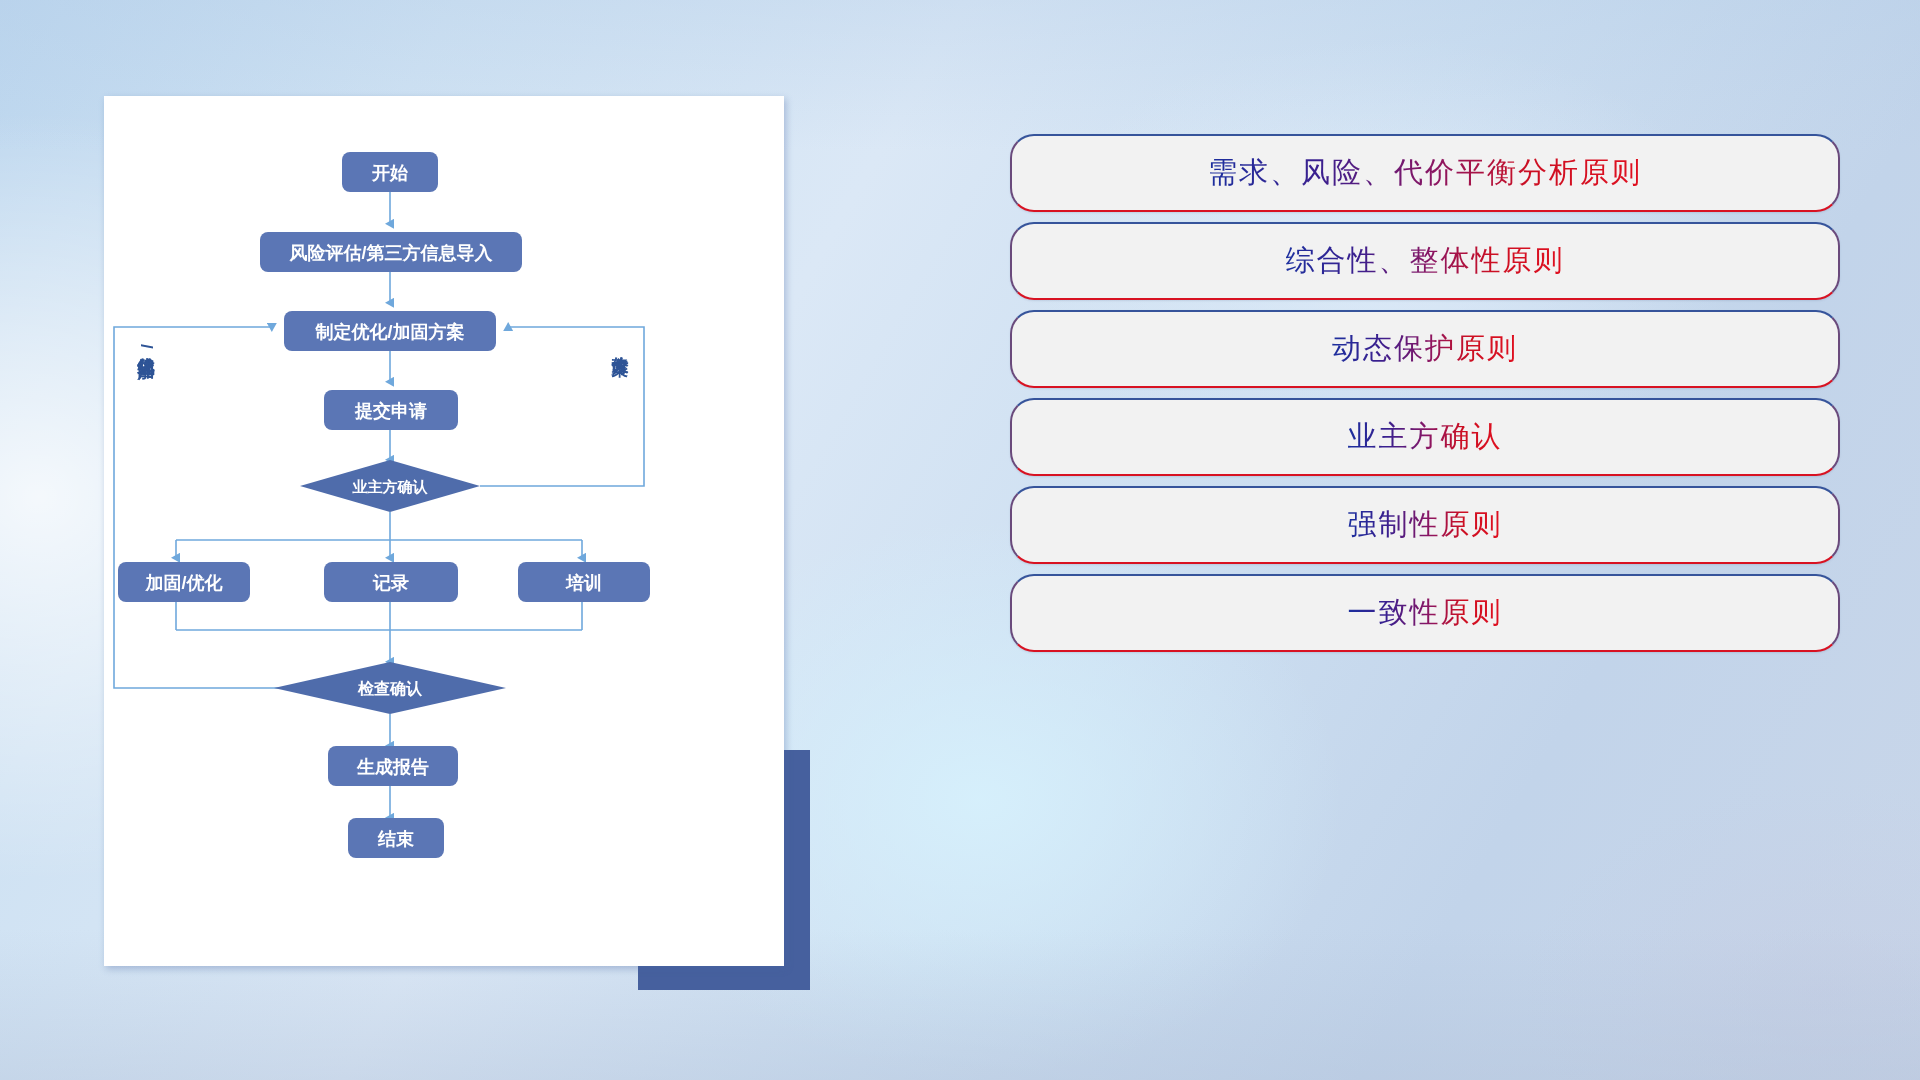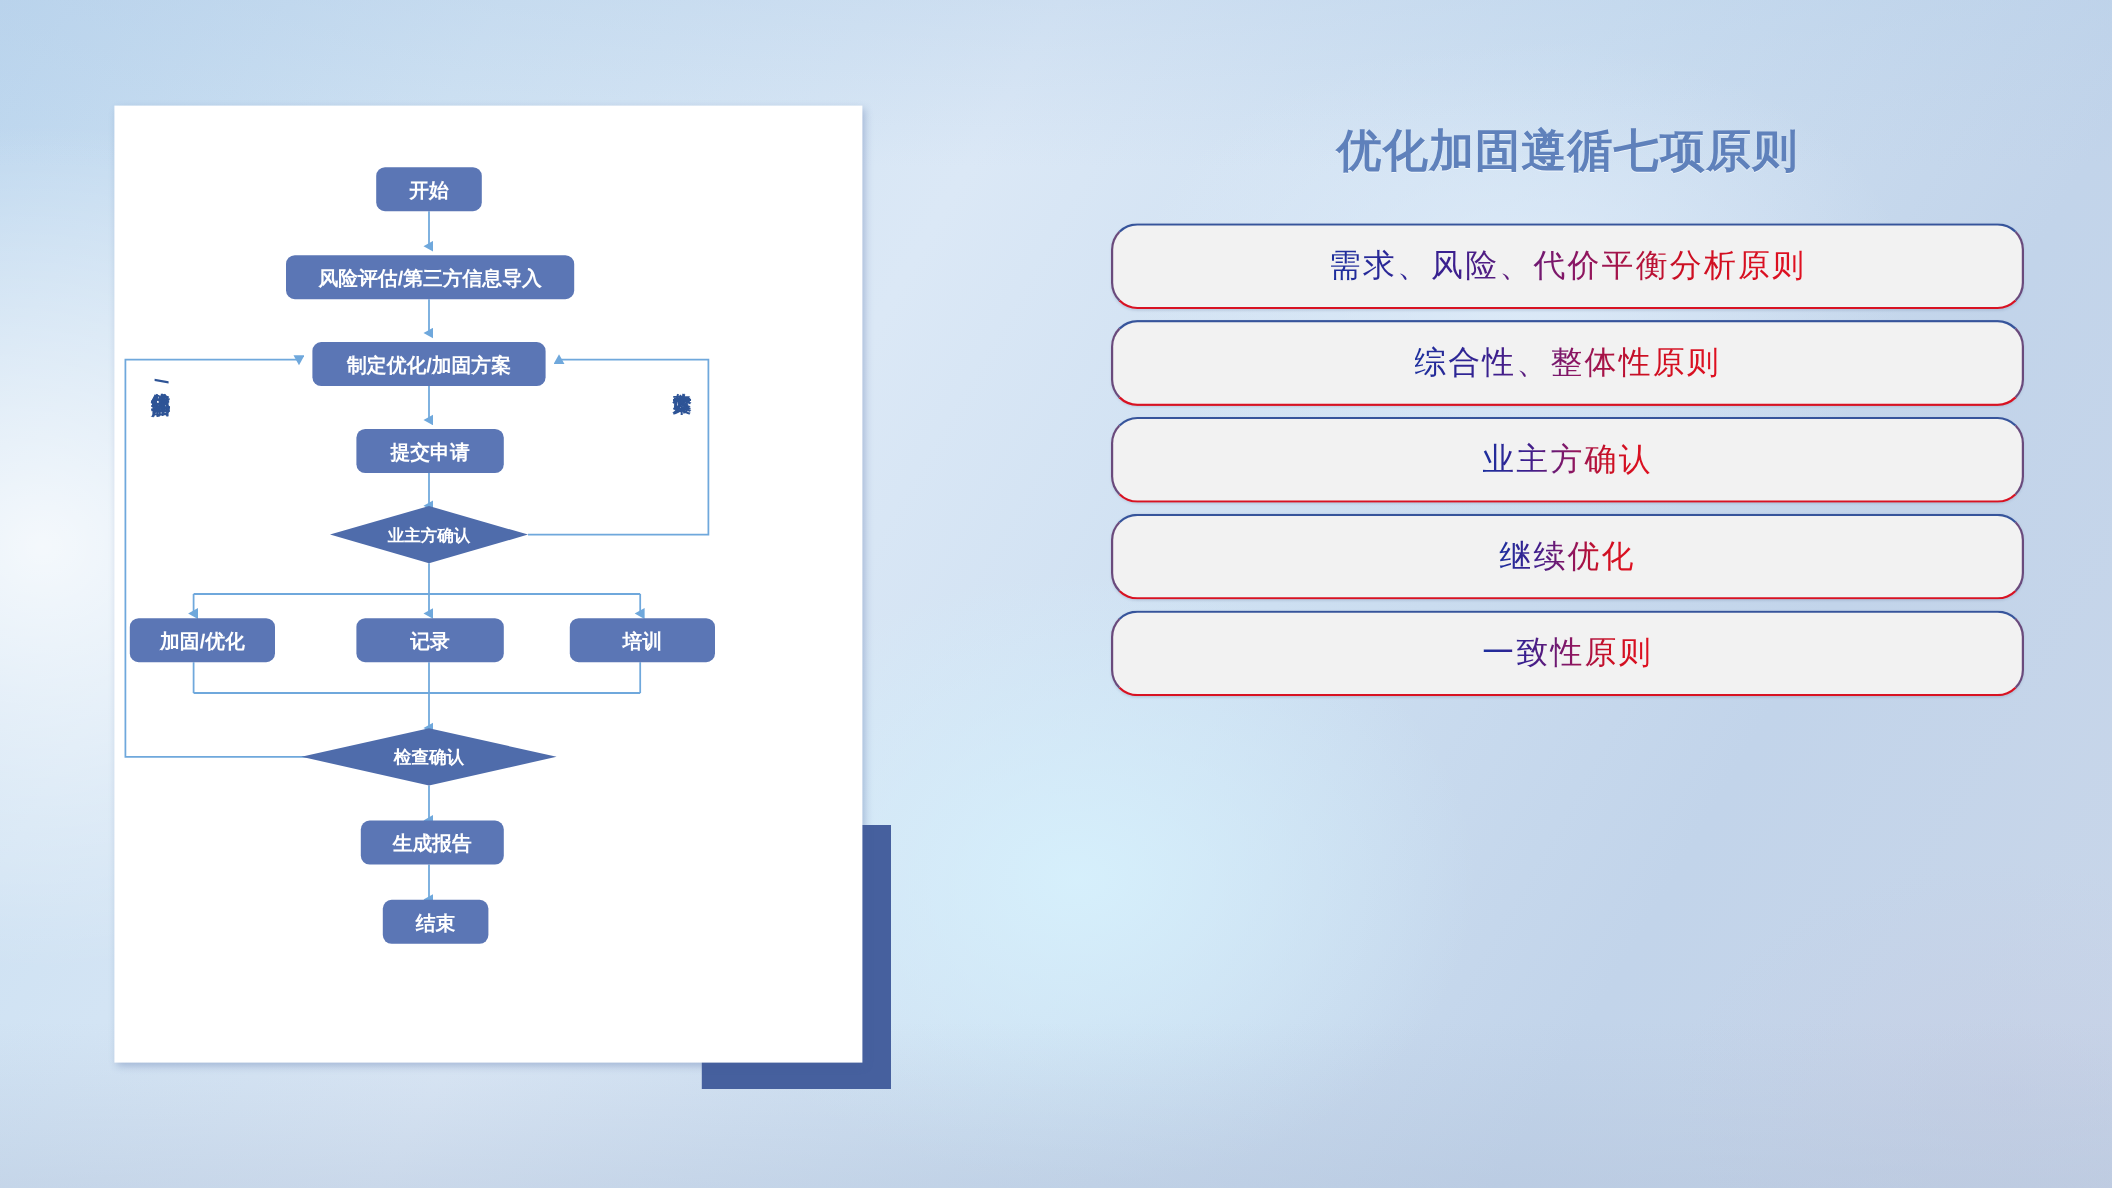--- a/index.html
+++ b/index.html
@@ -178,32 +178,34 @@
       <text x="292" y="749" text-anchor="middle" fill="#ffffff" font-family="Liberation Sans, DejaVu Sans, sans-serif" font-size="18" font-weight="bold">结束</text>
     </g>
 
     <text x="42" y="248" fill="#2e5496" font-family="Liberation Sans, DejaVu Sans, sans-serif" font-size="17" font-weight="bold" writing-mode="tb" glyph-orientation-vertical="0" style="writing-mode:vertical-rl;">继续优化/加固</text>
 
     <text x="516" y="248" fill="#2e5496" font-family="Liberation Sans, DejaVu Sans, sans-serif" font-size="17" font-weight="bold" style="writing-mode:vertical-rl;">方案修改</text>
   </svg>
 </div>
 
 <div id="right">
-  <div id="slide-title">优化加固遵循七项原则</div>
 
   <div id="principles">
     <div class="principle">
       <span class="ptext">需求、风险、代价平衡分析原则</span>
     </div>
     <div class="principle">
       <span class="ptext">综合性、整体性原则</span>
     </div>
     <div class="principle">
+      <span class="ptext">动态保护原则</span>
+    </div>
+    <div class="principle">
       <span class="ptext">业主方确认</span>
     </div>
     <div class="principle">
-      <span class="ptext">继续优化</span>
+      <span class="ptext">强制性原则</span>
     </div>
     <div class="principle">
       <span class="ptext">一致性原则</span>
     </div>
   </div>
 </div>
 
 </body></html>

